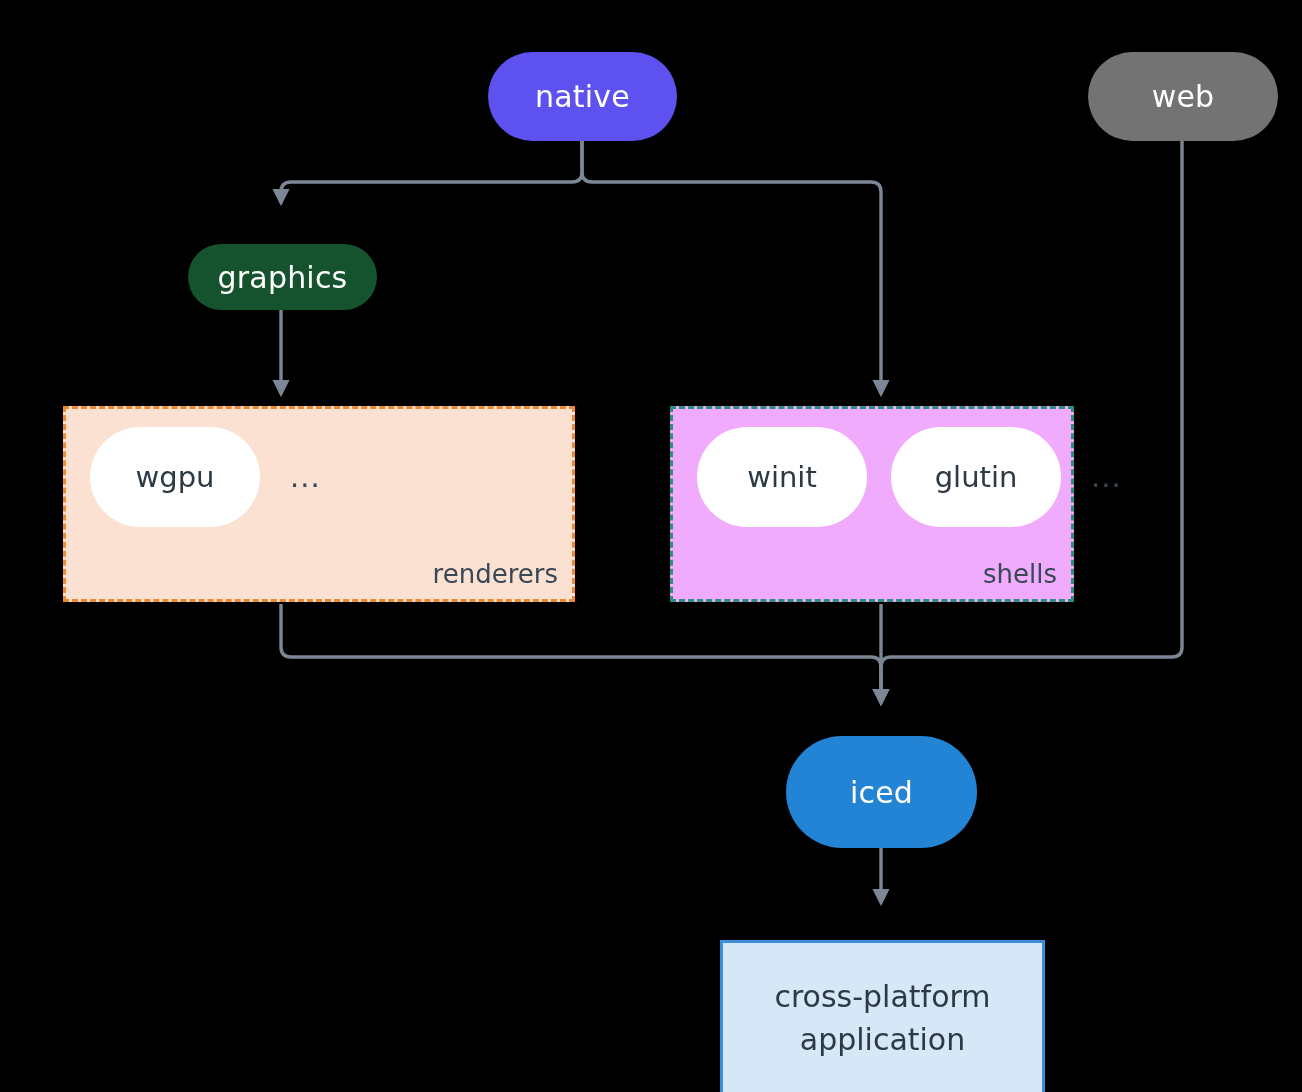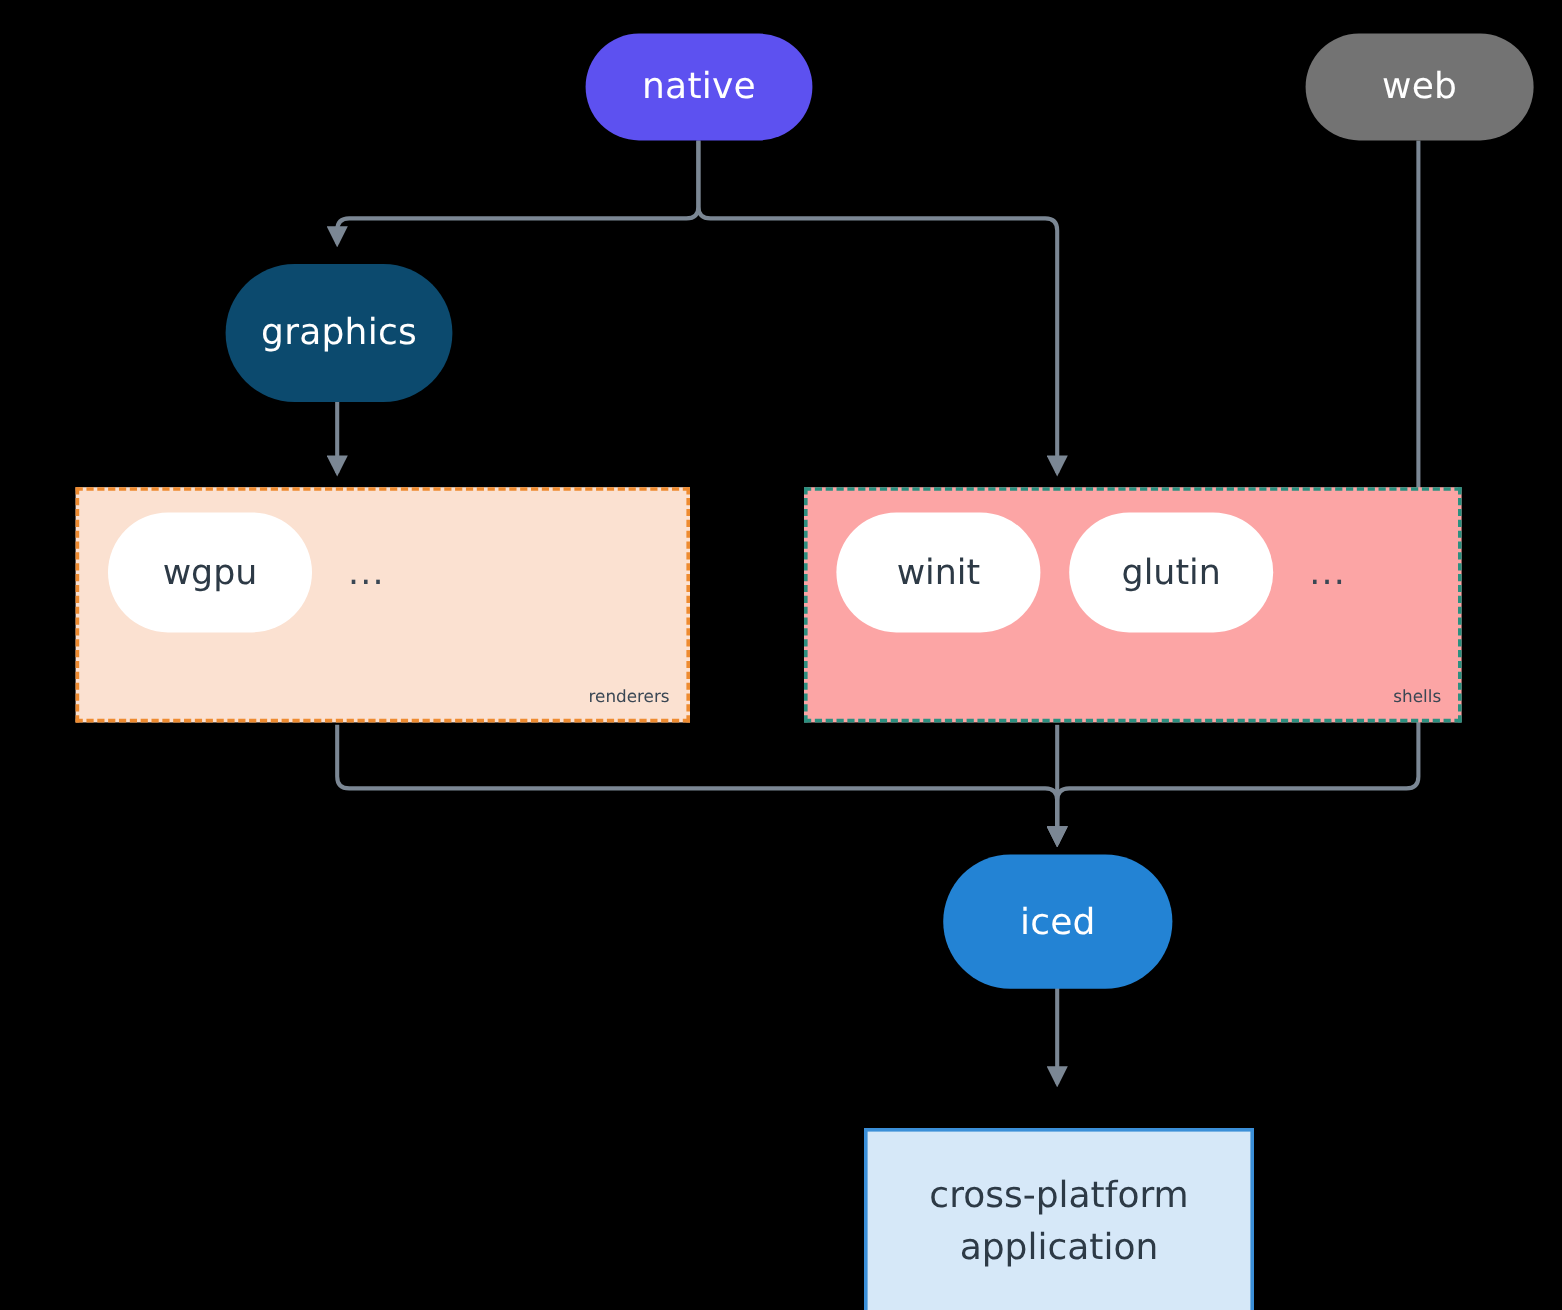--- a/index.html
+++ b/index.html
@@ -28,47 +28,48 @@
     align-items: center;
     justify-content: center;
     box-sizing: border-box;
     z-index: 2;
   }
   .pill-node {
     border-radius: 999px;
     color: #ffffff;
     font-size: 30px;
     letter-spacing: 0.2px;
+    margin-top: 24px;
   }
   .n-native  { left: 488px; top: 28px;  width: 189px; height: 89px; background: #5D51F0; }
   .n-web     { left: 1088px; top: 28px; width: 190px; height: 89px; background: #737373; }
-  .n-graphics{ left: 188px; top: 220px; width: 189px; height: 115px; background: #0c4a6e; }
+  .n-graphics{ left: 188px; top: 220px; width: 189px; height: 66px; background: #14532d; }
   .n-iced    { left: 786px; top: 712px; width: 191px; height: 112px; background: #2383D4; }
 
   .group {
     position: absolute;
     box-sizing: border-box;
     z-index: 1;
     margin-left: 40px;
   }
   .g-renderers {
     left: 23px; top: 406px; width: 512px; height: 196px;
     background: #FBE1D1;
     border: 3px dashed #EE8B30;
   }
   .g-shells {
-    left: 630px; top: 406px; width: 548px; height: 196px;
-    background: #fca5a5;
+    left: 630px; top: 406px; width: 404px; height: 196px;
+    background: #f0abfc;
     border: 3px dashed #2C9080;
   }
   .group-label {
     position: absolute;
     right: 14px;
     bottom: 10px;
-    font-size: 14px;
+    font-size: 26px;
     color: #3A4754;
   }
   .pill-row {
     position: absolute;
     left: 0;
     top: 18px;
     display: flex;
     align-items: center;
     gap: 24px;
     padding-left: 24px;

